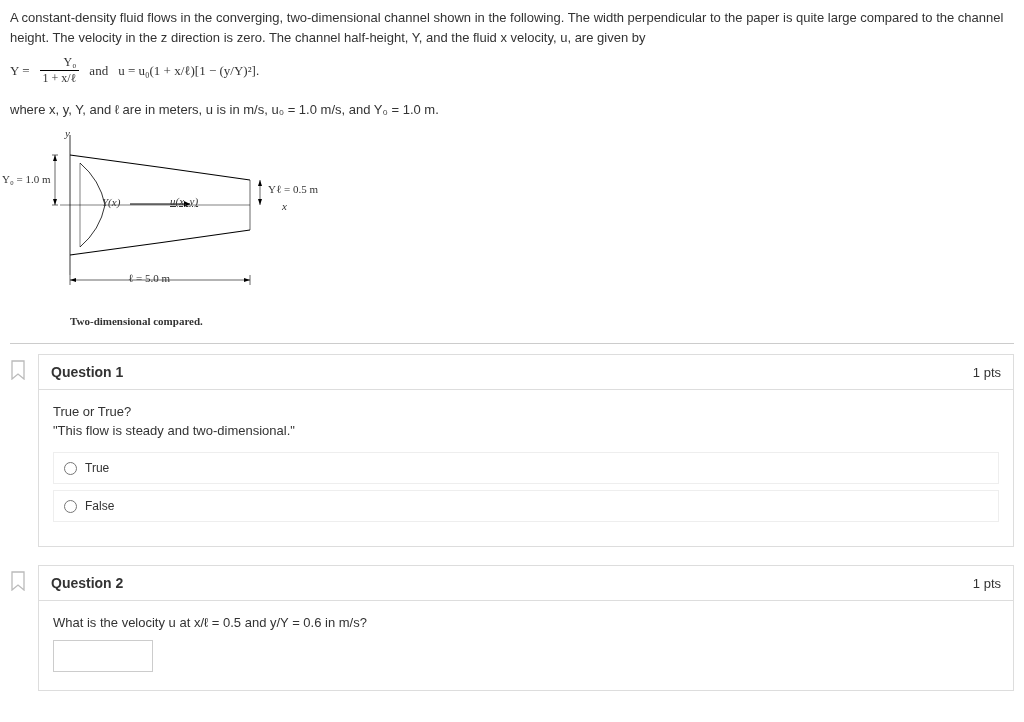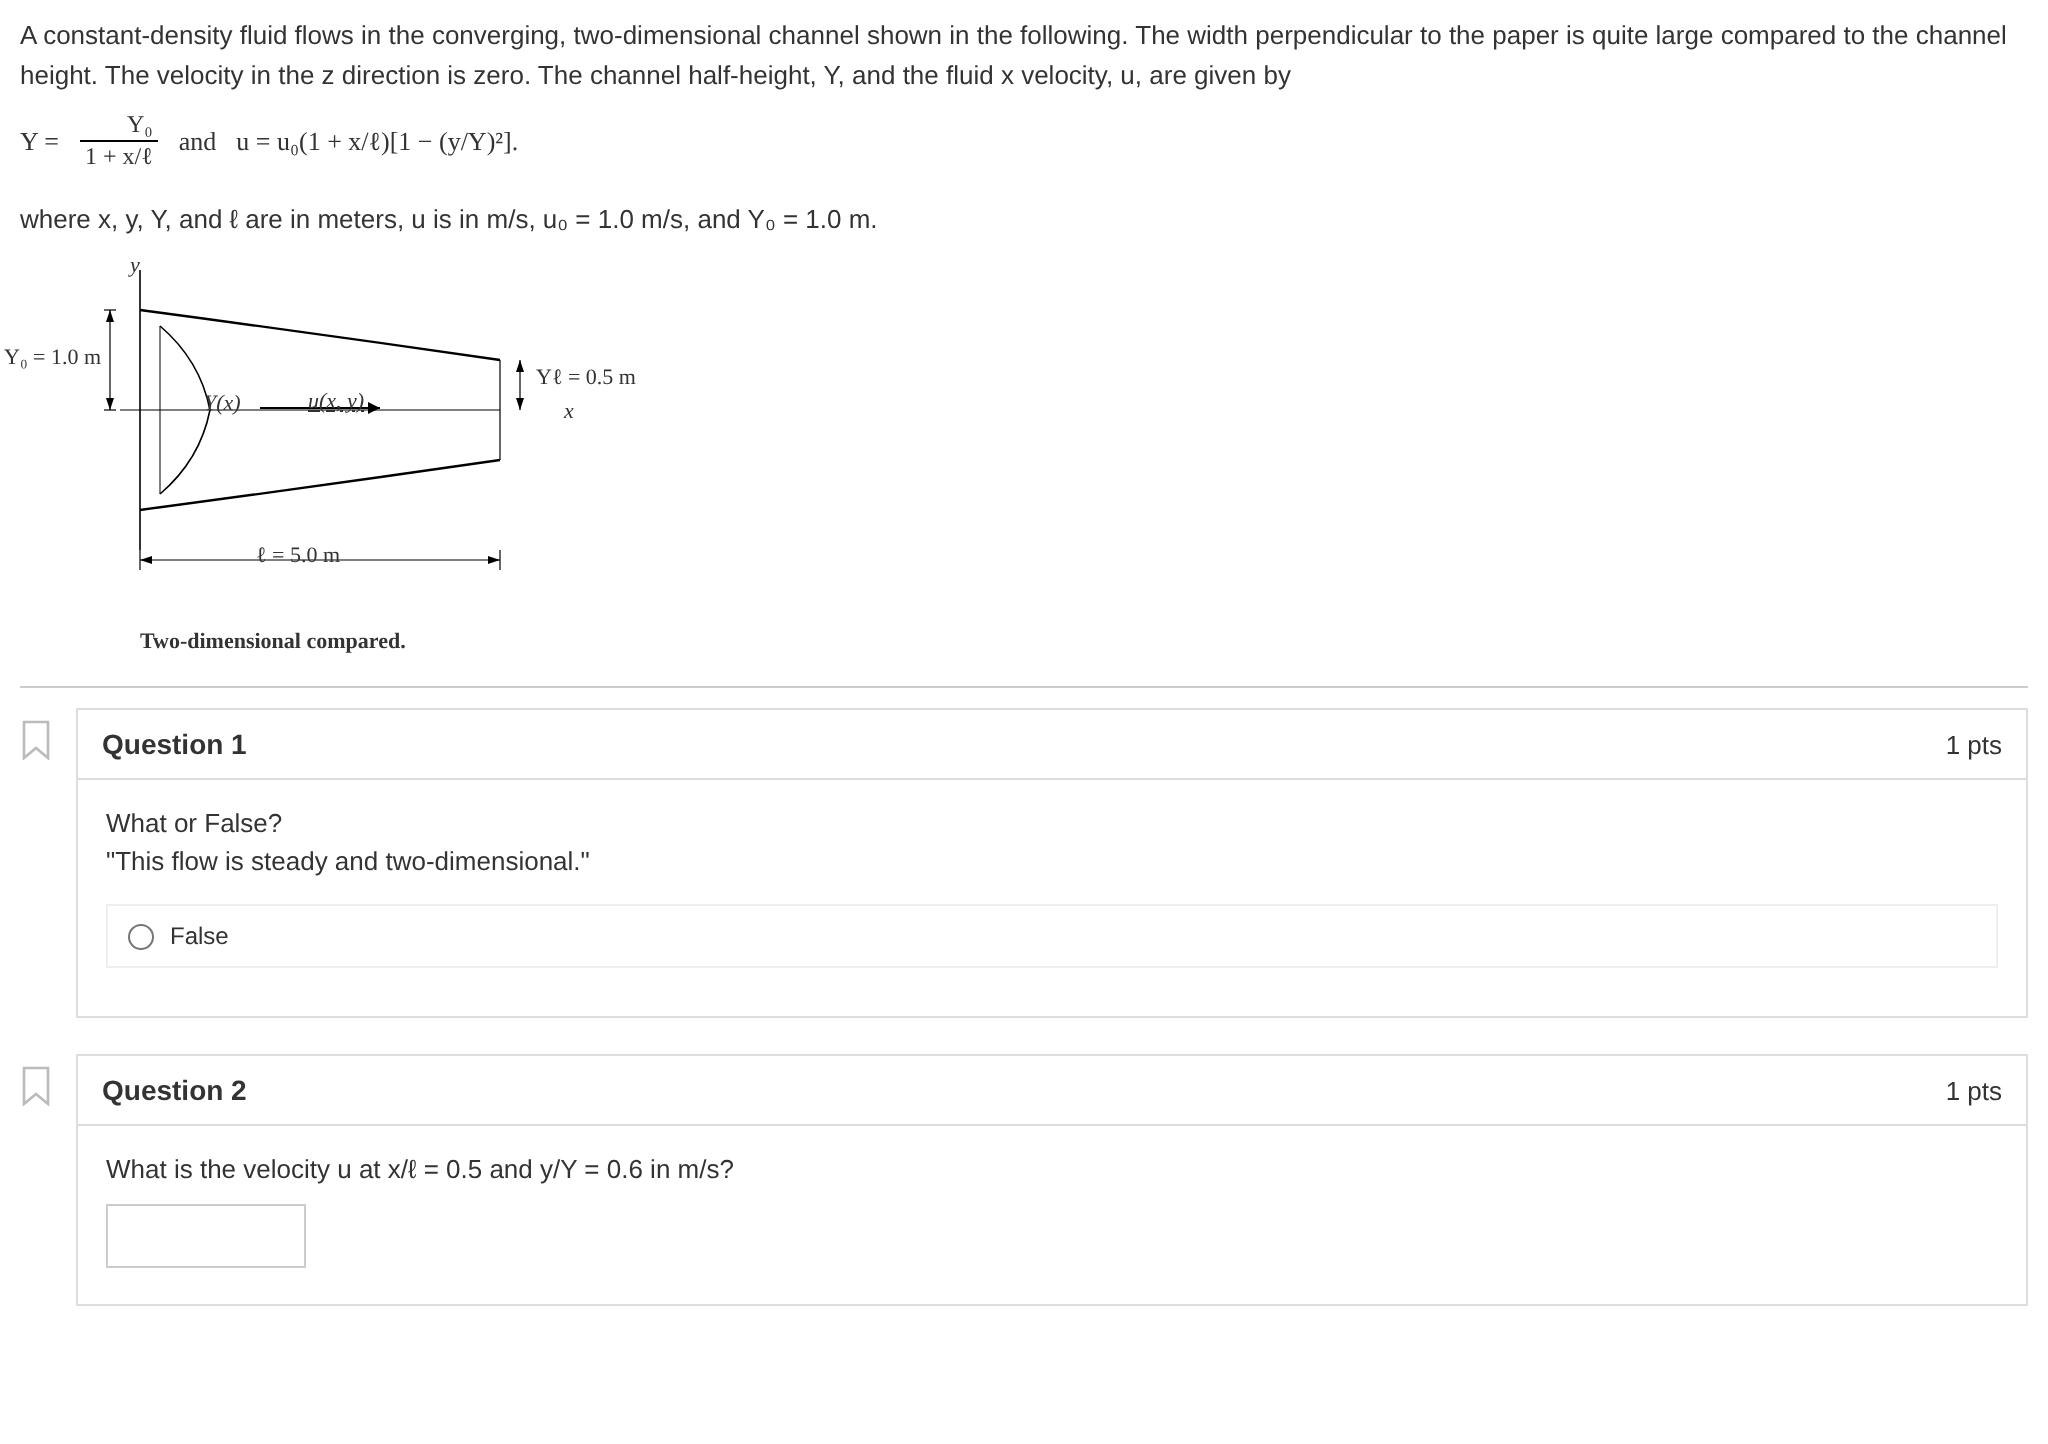--- a/index.html
+++ b/index.html
@@ -164,44 +164,48 @@
     <polygon points="20,155 26,153 26,157" fill="#000"></polygon>
     <polygon points="200,155 194,153 194,157" fill="#000"></polygon>
 
     <line x1="210" y1="55" x2="210" y2="80" stroke="#000" stroke-width="0.6"></line>
     <polygon points="210,55 208,61 212,61" fill="#000"></polygon>
     <polygon points="210,80 208,74 212,74" fill="#000"></polygon>
   </svg>
   <span class="fig-label" style="left:55px; top:2px;">y</span>
   <span class="fig-label" style="left:-8px; top:48px; font-style:normal;">Y₀ = 1.0 m</span>
   <span class="fig-label" style="left:92px; top:71px;">Y(x)</span>
-  <span class="fig-label" style="left:144px; top:70px;text-decoration:underline;">u(x, y)</span>
+  <span class="fig-label" style="left:160px; top:70px;text-decoration:underline;">u(x, y)</span>
   <span class="fig-label" style="left:258px; top:58px; font-style:normal;">Yℓ = 0.5 m</span>
   <span class="fig-label" style="left:272px; top:75px;">x</span>
   <span class="fig-label" style="left:118px; top:147px; font-style:normal;">ℓ = 5.0 m</span>
   <div class="fig-caption">Two-dimensional compared.</div>
 </div>
 
 <hr class="sep">
 
 <div class="question-block">
   <div class="flag-col">
     <svg class="flag-icon" viewBox="0 0 16 20">
       <path d="M 2 1 L 14 1 L 14 19 L 8 14 L 2 19 Z" fill="none" stroke="#bbb" stroke-width="1.3"></path>
     </svg>
   </div>
   <div class="qcard">
     <div class="qhead">
       <span>Question 1</span>
       <span class="pts">1 pts</span>
     </div>
     <div class="qbody">
-      <div>What or False?</div>
+      <div>True or True?</div>
       <div style="margin-top:4px;">"This flow is steady and two-dimensional."</div>
       <div class="opts">
+        <label class="opt">
+          <input type="radio" name="q1" style="">
+          <span>True</span>
+        </label>
         <label class="opt">
           <input type="radio" name="q1" style="">
           <span>False</span>
         </label>
       </div>
     </div>
   </div>
 </div>
 
 <div class="question-block">

